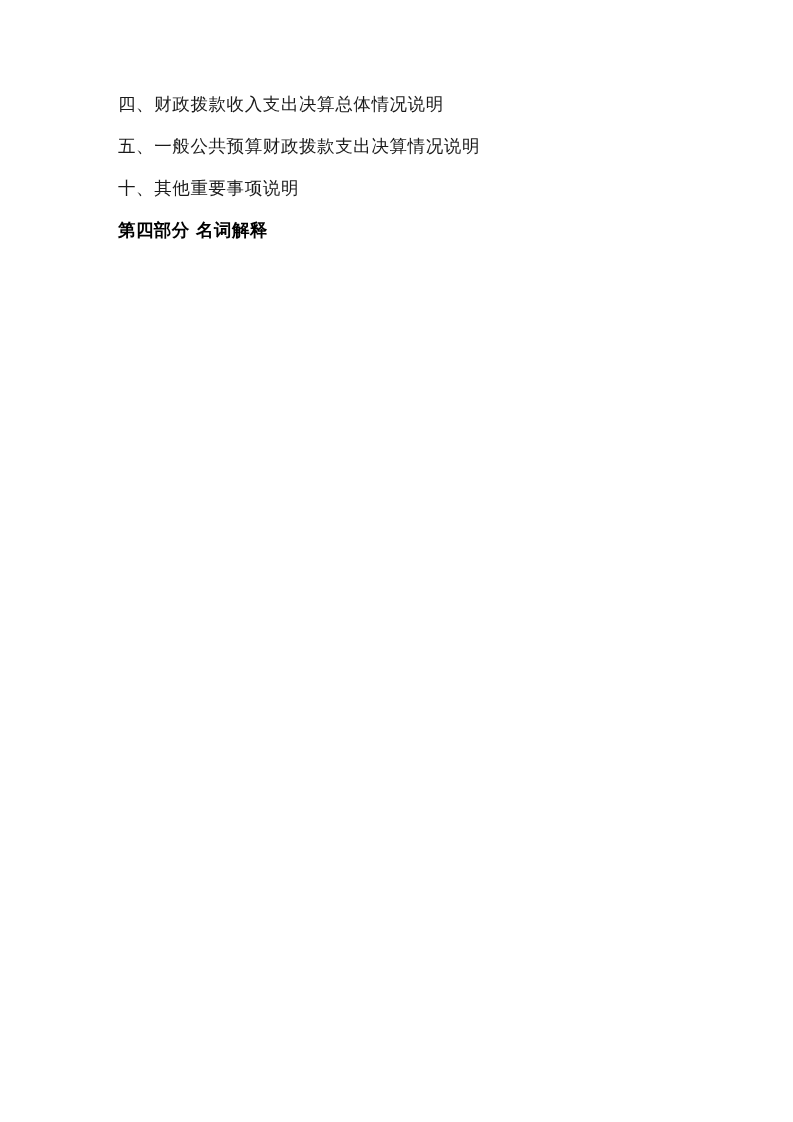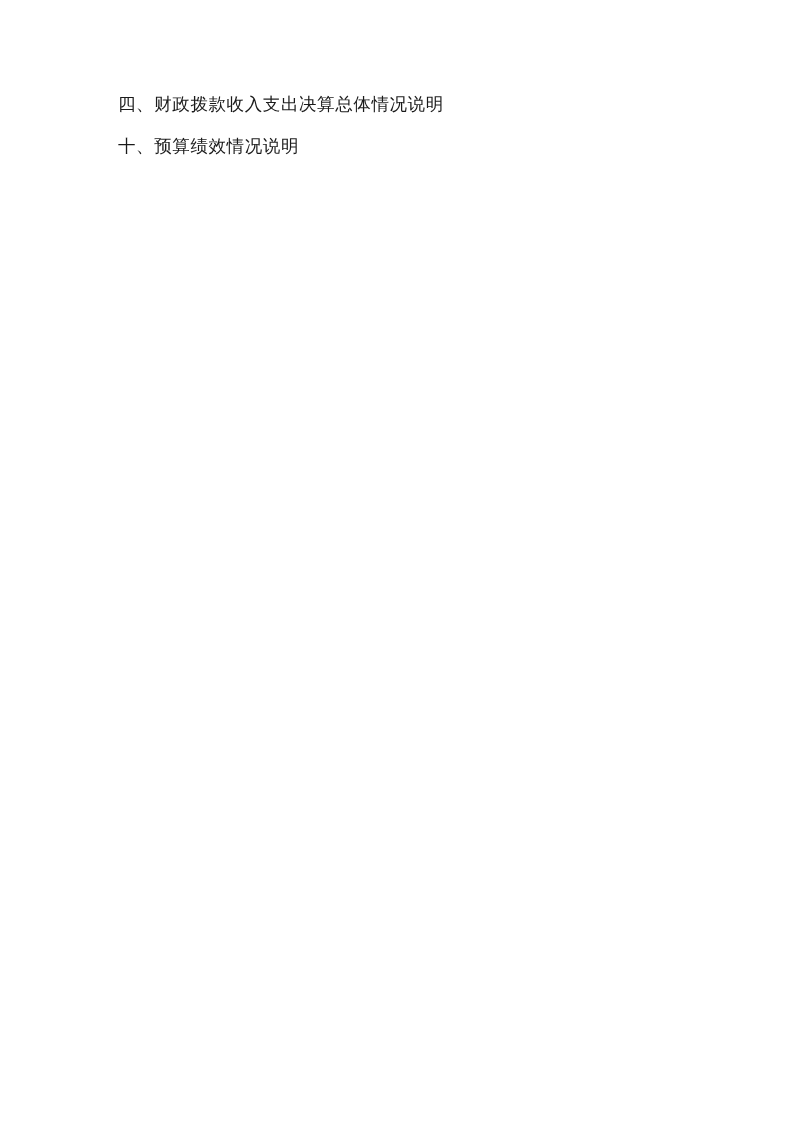--- a/index.html
+++ b/index.html
@@ -41,15 +41,17 @@
     letter-spacing: 0.4px;
     color: #000000;
   }
 </style>
 </head>
 <body>
 
 <div class="page">
   <ul class="toc-list">
     <li class="toc-entry">四、财政拨款收入支出决算总体情况说明</li>
-    <li class="toc-entry">十、预算绩效情况说明</li>
+    <li class="toc-entry">五、一般公共预算财政拨款支出决算情况说明</li>
+    <li class="toc-entry">十、其他重要事项说明</li>
+    <li class="toc-entry level-part">第四部分  名词解释</li>
   </ul>
 </div>
 
 </body></html>

